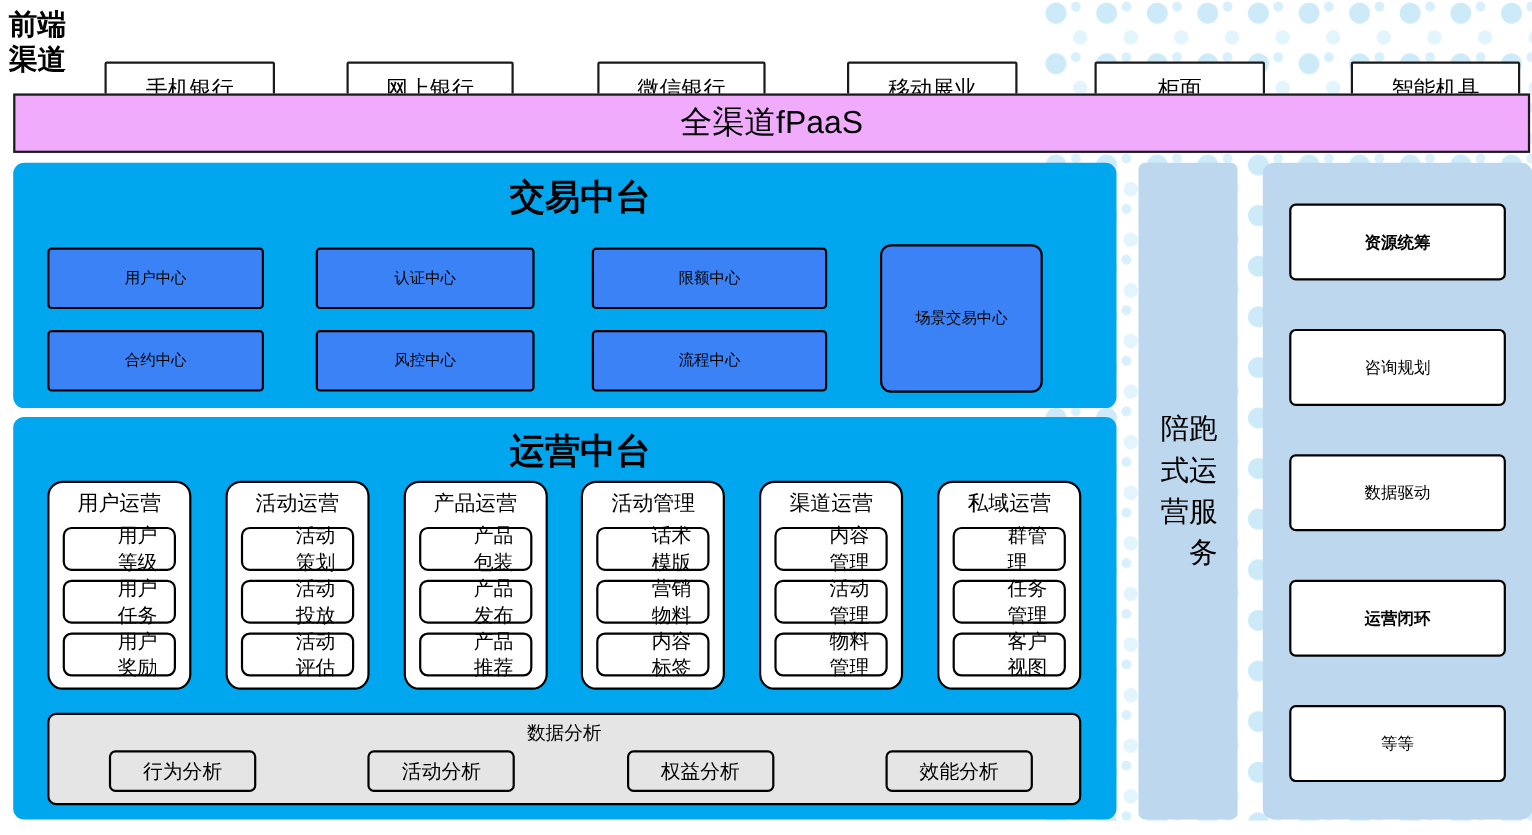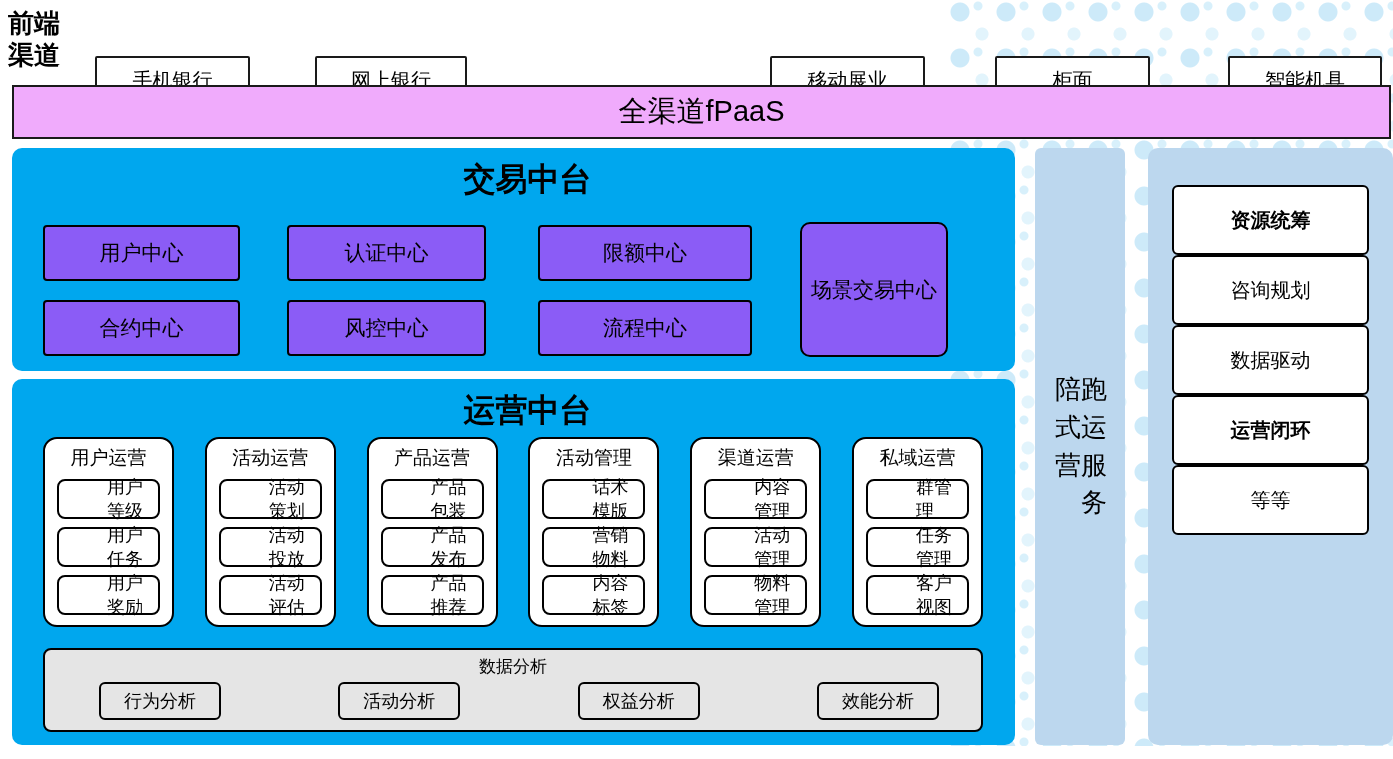--- a/index.html
+++ b/index.html
@@ -25,62 +25,63 @@
 
   .fpaas{position:absolute;left:12px;top:85px;width:1379px;height:54px;background:#f0abfc;
     border:2px solid #1a1a1a;display:flex;align-items:center;justify-content:center;
     font-size:29px;z-index:2;box-sizing:border-box;}
 
   .panel{position:absolute;left:12px;width:1003px;background:#00a7ee;border-radius:10px;z-index:1;}
   .panel-trade{top:148px;height:223px;}
   .panel-ops{top:379px;height:366px;}
   .panel-title{position:absolute;left:0;right:0;top:10px;text-align:center;font-size:32px;margin-left:28px;}
 
-  .wbox{position:absolute;background:#8b5cf6;border:2px solid #000;border-radius:4px;
-    display:flex;align-items:center;justify-content:center;font-size:21px;box-sizing:border-box;}
+  .wbox{position:absolute;background:#3b82f6;border:2px solid #000;border-radius:4px;
+    display:flex;align-items:center;justify-content:center;font-size:14px;box-sizing:border-box;}
   .scene{border-radius:10px;}
 
   .cols{position:absolute;left:31px;right:32px;top:58px;height:190px;display:flex;
     justify-content:space-between;}
   .op-col{width:131px;background:#fff;border:2px solid #000;border-radius:14px;
     box-sizing:border-box;display:flex;flex-direction:column;align-items:center;padding:6px 0 10px;}
   .op-col .col-title{font-size:19px;height:28px;display:flex;align-items:center;}
   .op-item{width:103px;height:40px;margin-top:8px;border:2px solid #000;border-radius:8px;
     display:flex;align-items:center;justify-content:center;font-size:18px;box-sizing:border-box;padding-left:48px;}
 
   .da-bar{position:absolute;left:31px;top:269px;width:940px;height:84px;background:#e5e5e5;
     border:2px solid #000;border-radius:8px;box-sizing:border-box;}
   .da-title{position:absolute;left:0;right:0;top:5px;text-align:center;font-size:17px;}
   .da-items{position:absolute;left:54px;right:42px;top:32px;display:flex;justify-content:space-between;}
-  .da-item{width:122px;height:38px;border:2px solid #000;border-radius:6px;display:flex;
+  .da-item{width:134px;height:38px;border:2px solid #000;border-radius:6px;display:flex;
     align-items:center;justify-content:center;font-size:18px;box-sizing:border-box;}
 
   .side-bar{position:absolute;left:1035px;top:148px;width:90px;height:597px;background:#bcd7ee;
     border-radius:6px;z-index:1;display:flex;align-items:center;justify-content:center;}
   .side-bar .vtext{width:54px;font-size:26px;line-height:1.45;word-break:break-all;text-align:right;}
 
   .right-col{position:absolute;left:1148px;top:148px;width:245px;height:597px;background:#bcd7ee;
     border-radius:10px;z-index:1;box-sizing:border-box;display:flex;flex-direction:column;
     align-items:center;padding-top:37px;}
   .sbox{width:197px;height:70px;background:#fff;border:2px solid #000;border-radius:6px;
-    display:flex;align-items:center;justify-content:center;font-size:20px;
+    display:flex;align-items:center;justify-content:center;font-size:15px;margin-bottom:44px;
     box-sizing:border-box;flex:none;}
   .sbox.bold{font-weight:700;}
 </style>
 </head>
 <body>
 
 <div class="page">
 
   <div class="dots"></div>
 
   <div class="front-label serif">前端渠道</div>
 
   <div class="channel-box" style="left:95px;width:155px">手机银行</div>
   <div class="channel-box" style="left:315px;width:152px">网上银行</div>
+  <div class="channel-box" style="left:543px;width:153px">微信银行</div>
   <div class="channel-box" style="left:770px;width:155px">移动展业</div>
   <div class="channel-box" style="left:995px;width:155px">柜面</div>
   <div class="channel-box" style="left:1228px;width:154px">智能机具</div>
 
   <div class="fpaas">全渠道fPaaS</div>
 
   <div class="panel panel-trade">
     <div class="panel-title serif">交易中台</div>
     <div class="wbox" style="left:31px;top:77px;width:197px;height:56px">用户中心</div>
     <div class="wbox" style="left:275px;top:77px;width:199px;height:56px">认证中心</div>

